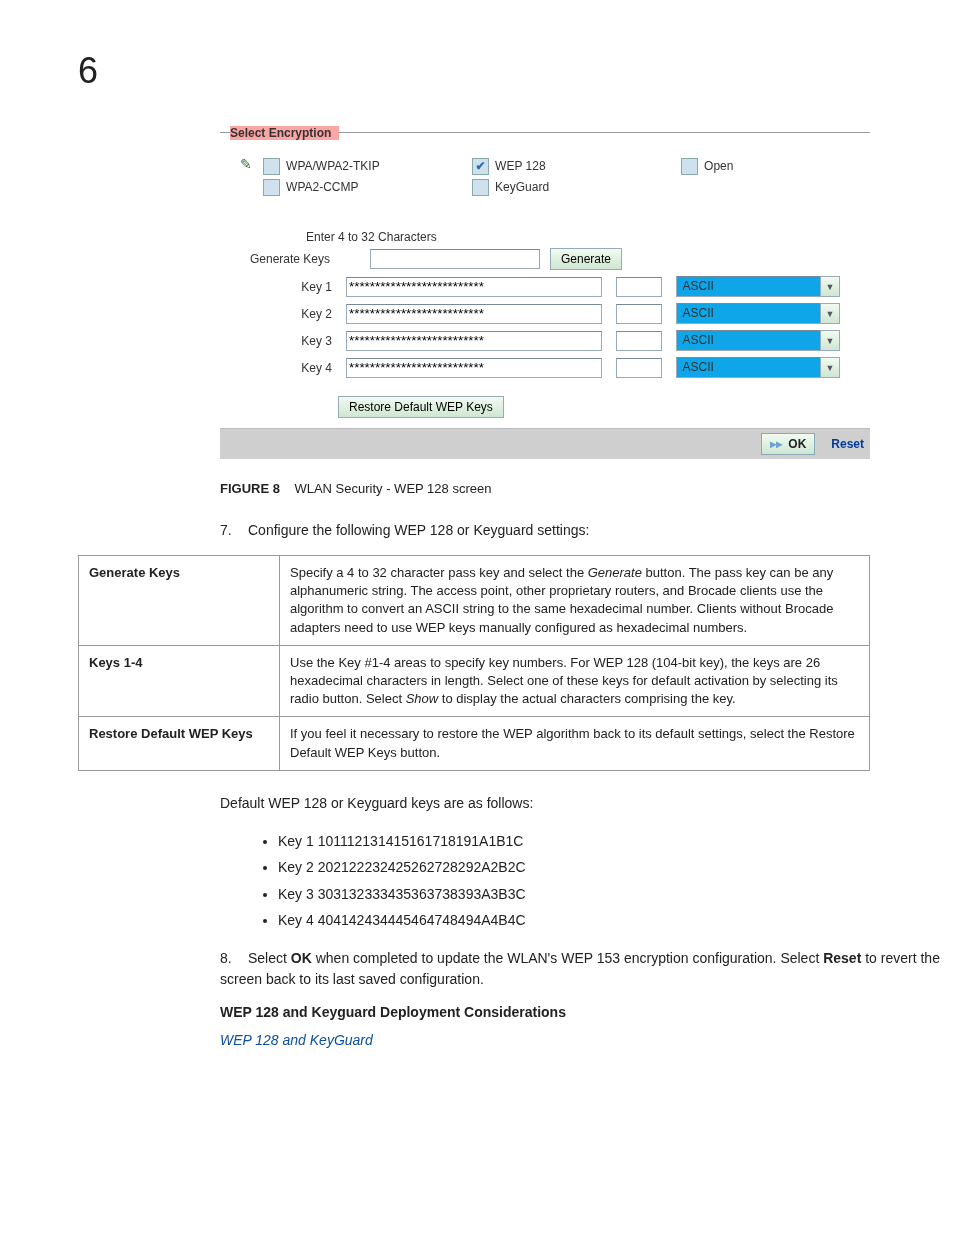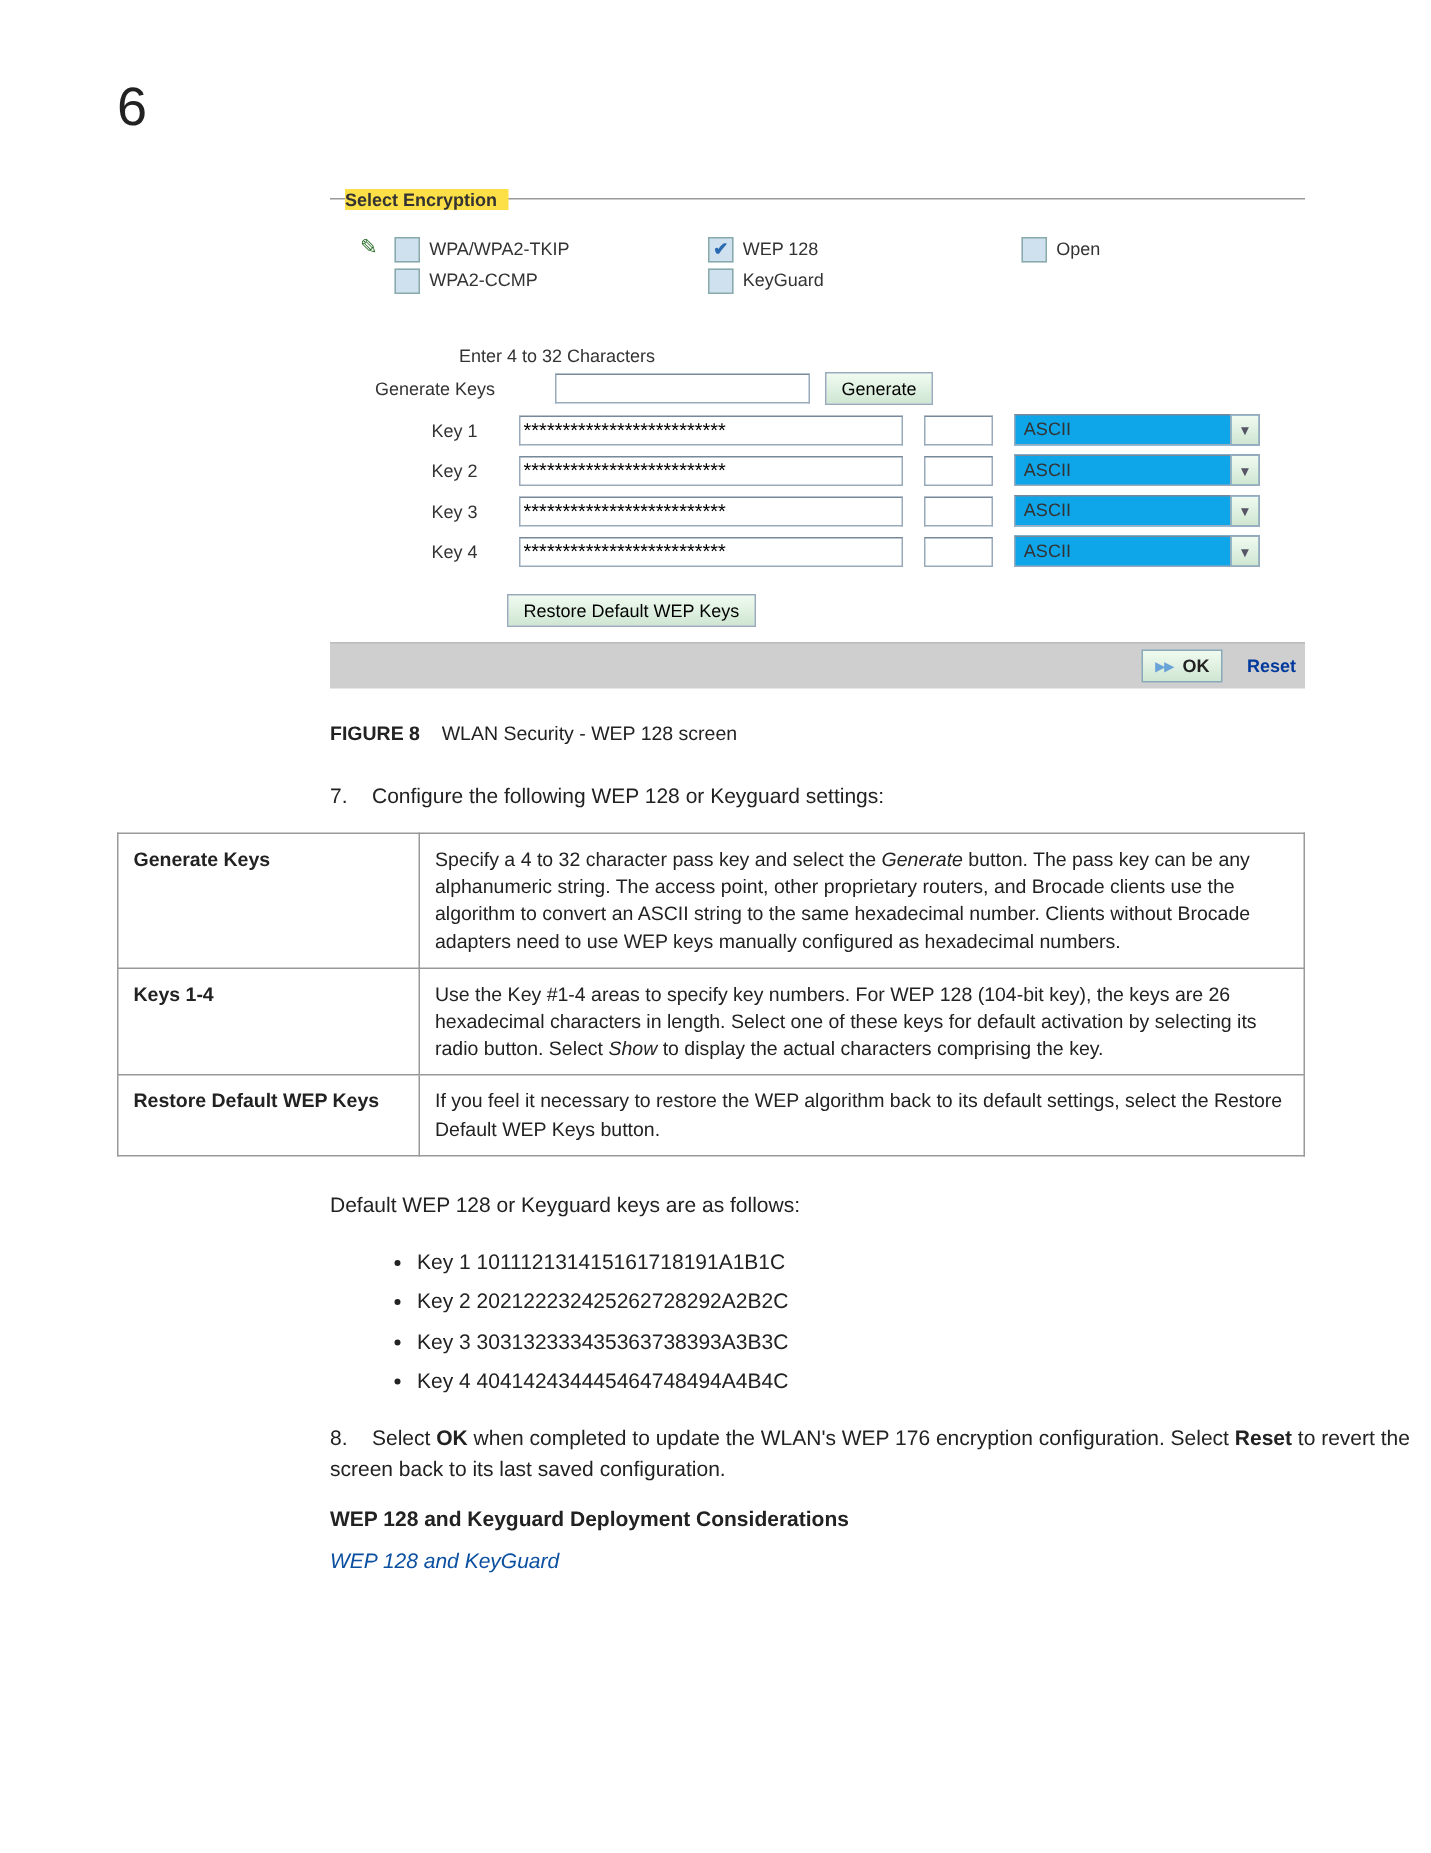--- a/index.html
+++ b/index.html
@@ -1,33 +1,33 @@
 <!DOCTYPE html>
 <html><head>
 <meta charset="utf-8">
 <style>
   body{margin:0;background:#fff;font-family:Arial,Helvetica,sans-serif;color:#222;font-size:13px}
   .page{width:954px;margin:0 auto;padding:50px 0 80px;box-sizing:border-box}
   .chapnum{font-size:36px;font-weight:300;margin:0 0 40px 78px}
   .screenshot{margin:0 0 22px 220px;width:650px;border-top:1px solid #999}
-  .fieldset-label{font-family:Tahoma,Arial;font-size:12px;font-weight:bold;color:#333;position:relative;top:-8px;background:#fde047;padding-right:8px;margin-left:10px}
+  .fieldset-label{font-family:Tahoma,Arial;font-size:12px;font-weight:bold;color:#333;position:relative;top:-8px;background:#fca5a5;padding-right:8px;margin-left:10px}
   .enc-grid{display:flex;padding:6px 20px 4px}
   .pen{font-size:14px;color:#2a6f2a;width:24px;padding-top:2px}
   .enc-col{display:inline-block;vertical-align:top;padding-right:59px}
   .cb-row{margin:4px 0;white-space:nowrap;font-family:Tahoma,Arial;font-size:12px;color:#333}
   .cb{display:inline-block;width:15px;height:15px;border:1px solid #8aa;background:#cfe1ee;vertical-align:middle;margin-right:6px;text-align:center;line-height:14px;font-size:12px;font-weight:bold;color:#2a6ab0}
   .gen-area{padding:26px 30px 0 30px;font-family:Tahoma,Arial;font-size:12px;color:#333}
   .gen-hint{margin-left:56px;margin-bottom:4px}
   .gen-row{display:flex;align-items:center;gap:10px}
   .gen-label{width:110px}
   .txt{height:20px;border:1px solid #9ab;border-top-color:#789;background:#fff;box-sizing:border-box}
   .btn{height:22px;border:1px solid #9ab;background:linear-gradient(#f0fbf0,#cfe6d2);font-family:Tahoma,Arial;font-size:12px;padding:0 10px;cursor:pointer}
   .keys-hint{margin:34px 0 6px 88px}
   .key-row{display:flex;align-items:center;gap:14px;margin:6px 0}
-  .key-label{width:60px;text-align:center;margin-left:24px}
+  .key-label{width:60px;text-align:right;margin-left:24px}
   .key-in{width:264px}
   .key-sp{width:46px}
   .sel-wrap{position:relative;width:170px}
   .sel-box{width:100%;height:21px;border:1px solid #9ab;border-top-color:#789;background:#0ea5e9;box-sizing:border-box;padding:2px 22px 2px 6px;font-family:Tahoma,Arial;font-size:12px;color:#333}
   .sel-arrow{position:absolute;right:0;top:0;width:20px;height:21px;border:1px solid #9ab;box-sizing:border-box;background:linear-gradient(#f0fbf0,#cfe6d2);display:flex;align-items:center;justify-content:center;font-size:9px;color:#556}
   .restore-row{margin:18px 0 10px 88px}
   .footbar{border-top:1px solid #bbb;background:#d0cfcf;height:30px;display:flex;align-items:center;justify-content:flex-end;padding:0 6px;gap:16px;font-family:Tahoma,Arial;font-size:12px}
   .ok-btn{display:flex;align-items:center;gap:6px;border:1px solid #8ab;background:linear-gradient(#f0fbf0,#cfe6d2);height:20px;padding:0 8px;font-weight:bold}
   .reset-lnk{color:#003a9c;font-weight:bold}
   .fig{margin:0 0 24px 220px;font-size:13px}
@@ -157,18 +157,18 @@
 
   <div class="body-p">Default WEP 128 or Keyguard keys are as follows:</div>
   <ul class="ul">
     <li>Key 1 101112131415161718191A1B1C</li>
     <li>Key 2 202122232425262728292A2B2C</li>
     <li>Key 3 303132333435363738393A3B3C</li>
     <li>Key 4 404142434445464748494A4B4C</li>
   </ul>
 
   <div class="step">
-    <span class="step-num">8.</span><span>Select </span><b class="b">OK</b><span> when completed to update the WLAN's WEP 176 encryption configuration. Select </span><b class="b">Reset</b><span> to revert the screen back to its last saved configuration.</span>
+    <span class="step-num">8.</span><span>Select </span><b class="b">OK</b><span> when completed to update the WLAN's WEP 153 encryption configuration. Select </span><b class="b">Reset</b><span> to revert the screen back to its last saved configuration.</span>
   </div>
 
   <div class="h-sub">WEP 128 and Keyguard Deployment Considerations</div>
   <div class="linklike">WEP 128 and KeyGuard</div>
 </div>
 
 </body></html>

